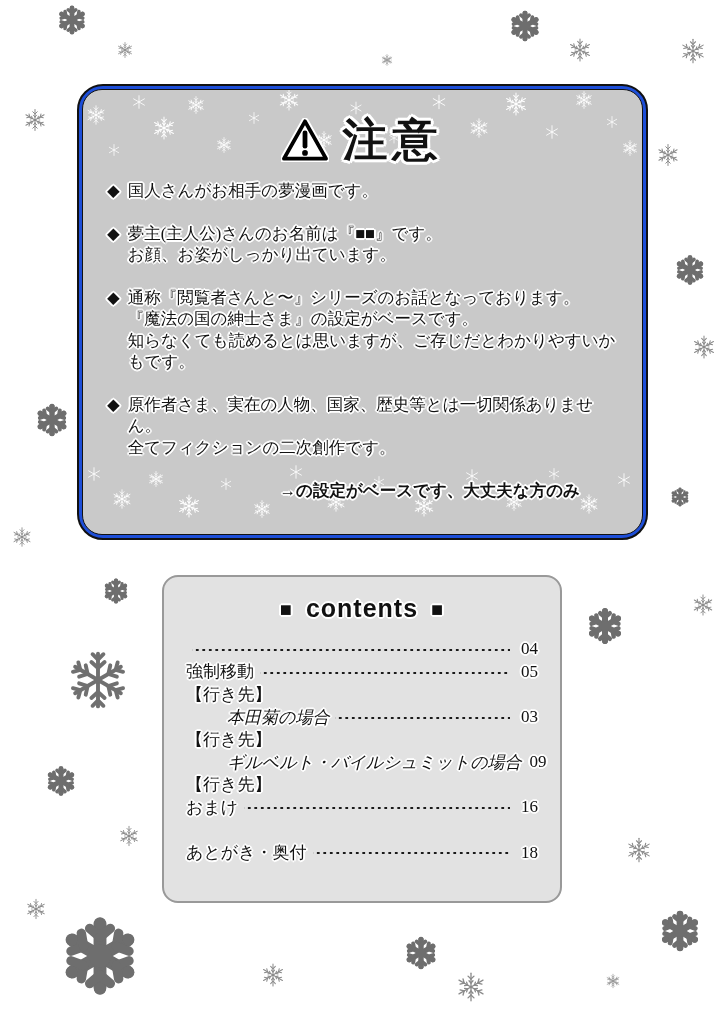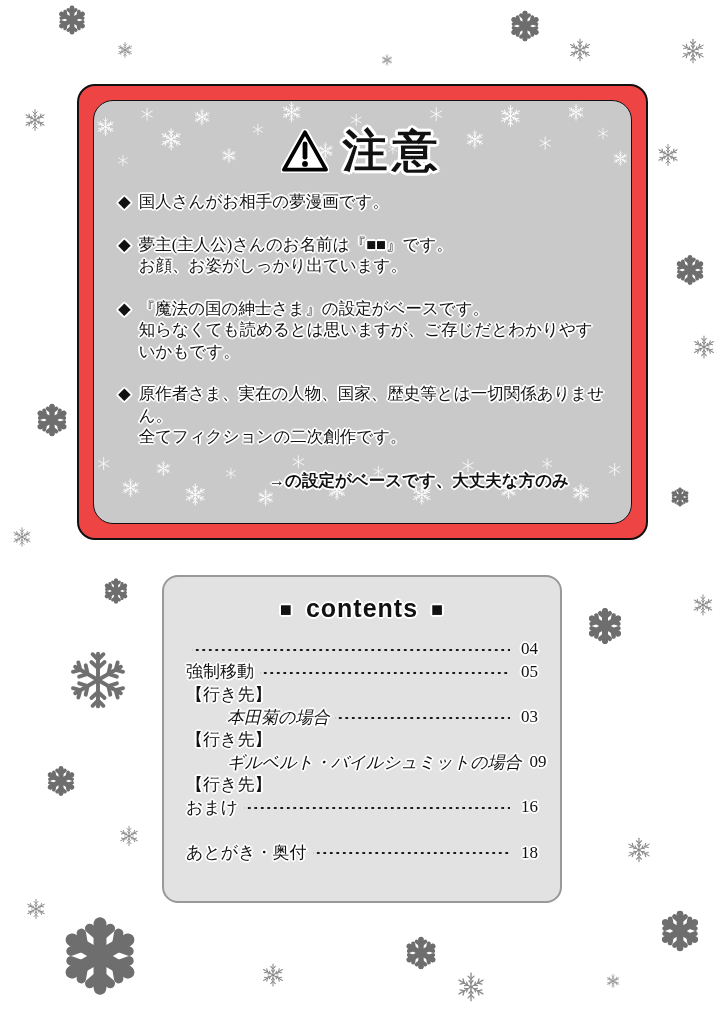--- a/index.html
+++ b/index.html
@@ -8,21 +8,21 @@
   .bg-flakes{position:absolute;left:0;top:0;width:721px;height:1024px;z-index:0;}
 
   
   .halo{text-shadow:2px 0 0 #fff,-2px 0 0 #fff,0 2px 0 #fff,0 -2px 0 #fff,
         1.4px 1.4px 0 #fff,-1.4px 1.4px 0 #fff,1.4px -1.4px 0 #fff,-1.4px -1.4px 0 #fff;}
   .halo-big{text-shadow:3px 0 0 #fff,-3px 0 0 #fff,0 3px 0 #fff,0 -3px 0 #fff,
         2.2px 2.2px 0 #fff,-2.2px 2.2px 0 #fff,2.2px -2.2px 0 #fff,-2.2px -2.2px 0 #fff;}
 
   
   .warning-box{position:absolute;left:77px;top:84px;width:571px;height:456px;box-sizing:border-box;
-        background:#ef4444;border:2.5px solid var(--line,#111);border-radius:18px;padding:14px;z-index:1;}
+        background:#1d4ed8;border:2.5px solid var(--line,#111);border-radius:26px;padding:3px;z-index:1;}
   .warning-inner{position:relative;width:100%;height:100%;box-sizing:border-box;overflow:hidden;
         border:1.5px solid var(--line,#111);border-radius:20px;background:var(--warn-bg,#c9c9c9);}
   .band{position:absolute;left:0;width:100%;z-index:1;}
   .band.top{top:0;height:88px;}
   .band.bottom{bottom:0;height:80px;}
   .warning-content{position:relative;z-index:2;padding:20px 26px 0 24px;}
   .warning-title{display:flex;justify-content:center;align-items:center;gap:14px;margin:4px 0 14px;}
   .warning-title .ttl{font-size:45px;font-weight:bold;letter-spacing:5px;line-height:52px;}
   .tri-icon{width:48px;height:44px;}
   .w-item{display:flex;gap:8px;margin:0 0 21px 0;font-size:16.5px;line-height:21.5px;}
@@ -207,20 +207,21 @@
             <div class="w-item">
               <span class="diamond halo">◆</span>
               <div class="halo">
                 <div>夢主(主人公)さんのお名前は『■■』です。</div>
                 <div>お顔、お姿がしっかり出ています。</div>
               </div>
             </div>
             <div class="w-item">
               <span class="diamond halo">◆</span>
               <div class="halo">
+                <div>通称『閲覧者さんと〜』シリーズのお話となっております。</div>
                 <div>『魔法の国の紳士さま』の設定がベースです。</div>
                 <div>知らなくても読めるとは思いますが、ご存じだとわかりやすいかもです。</div>
               </div>
             </div>
             <div class="w-item">
               <span class="diamond halo">◆</span>
               <div class="halo">
                 <div>原作者さま、実在の人物、国家、歴史等とは一切関係ありません。</div>
                 <div>全てフィクションの二次創作です。</div>
               </div>

